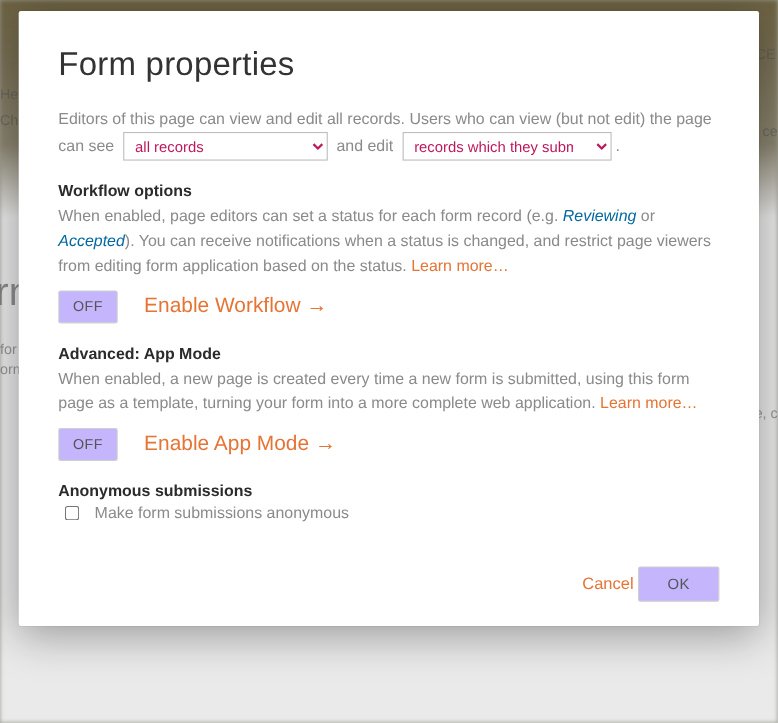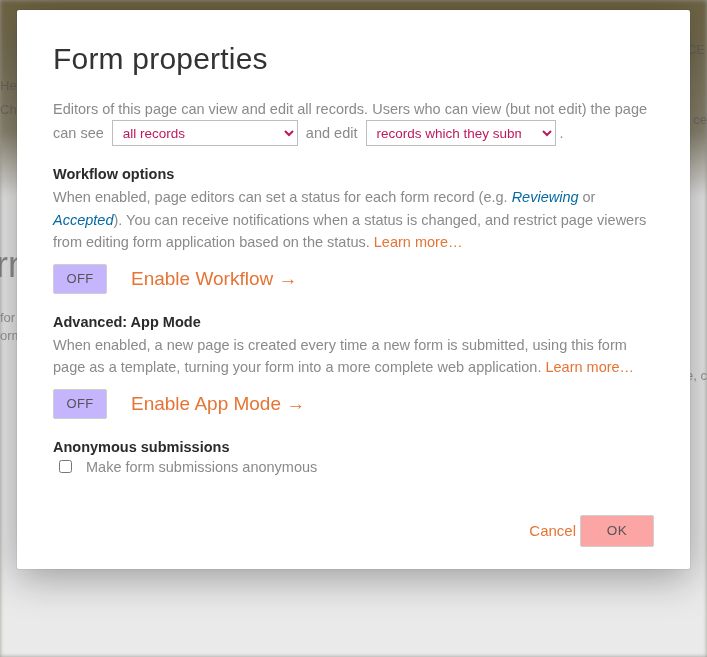--- a/index.html
+++ b/index.html
@@ -123,21 +123,21 @@
     cursor: pointer;
     background: none;
     border: none;
     padding: 4px 4px;
     font-family: inherit;
   }
   .btn-ok {
     min-width: 74px;
     height: 32px;
     border: 1px solid #cfcfcf;
-    background: #fca5a5;
+    background: #c4b5fd;
     color: #555;
     font-size: 13.5px;
     letter-spacing: 0.4px;
     cursor: pointer;
     border-radius: 2px;
     font-family: inherit;
   }
 </style>
 </head>
 <body>

